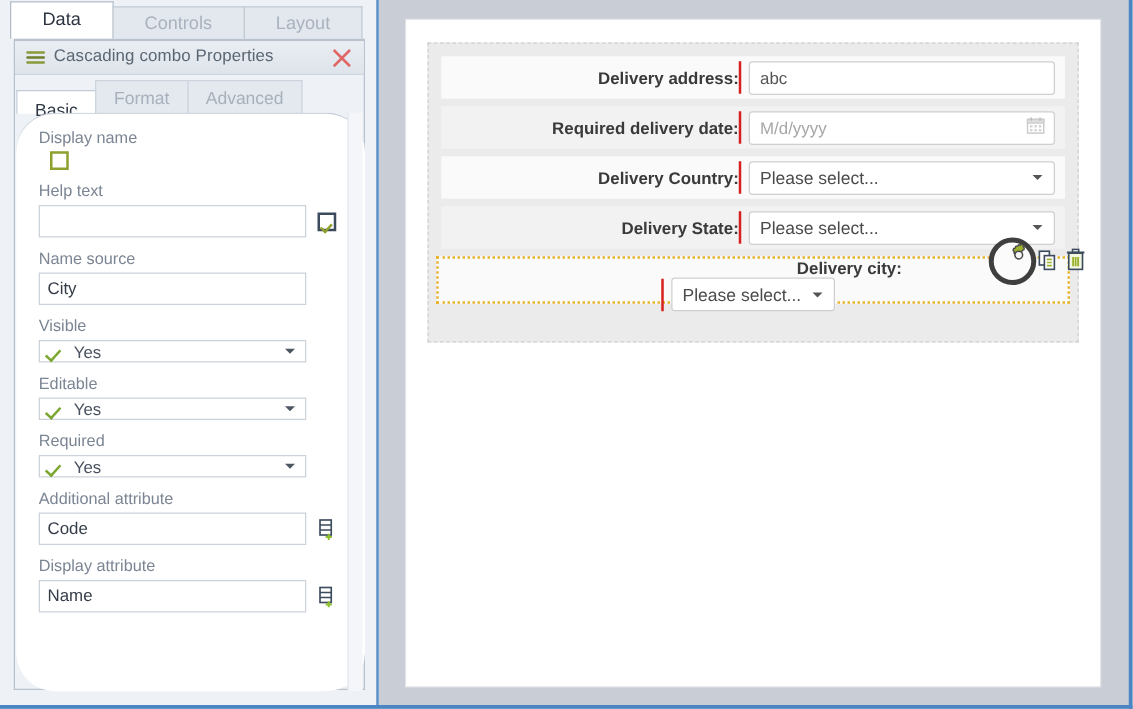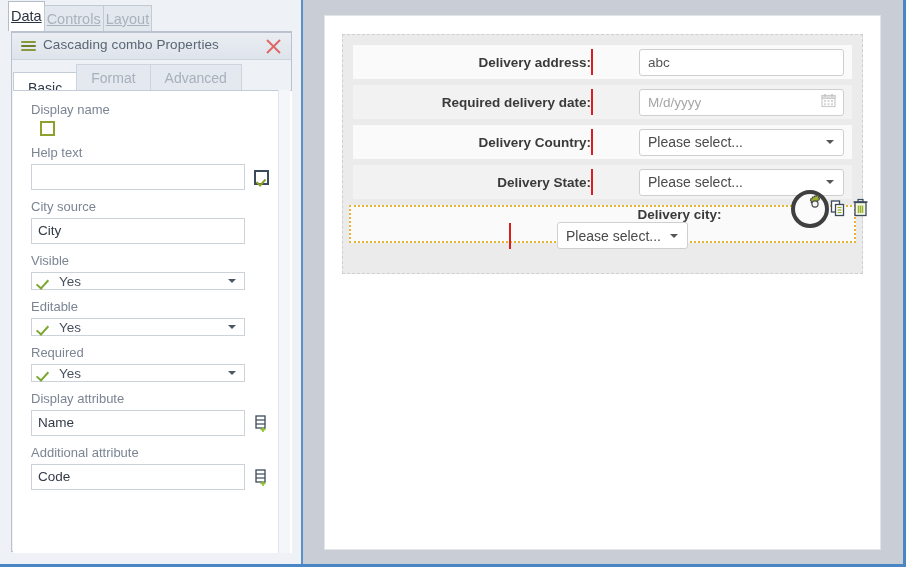--- a/index.html
+++ b/index.html
@@ -42,30 +42,29 @@
   #top-tabs {
     position: absolute;
     left: 8px; top: 0;
     height: 31px;
     display: flex;
     align-items: flex-end;
   }
   .top-tab {
     height: 26px;
     line-height: 26px;
-    padding: 0 2px;
+    padding: 0 25px;
     font-size: 14.5px;
     box-sizing: border-box;
     border: 1px solid #c2cad4;
     border-bottom: none;
     background: #e3e8ee;
     color: #a9b2bd;
     margin-right: -1px;
     white-space: nowrap;
-    text-decoration: underline;
   }
   .top-tab.active {
     background: #ffffff;
     color: #2b3340;
     height: 30px;
     line-height: 29px;
     border-color: #b3bdc9;
   }
 
   
@@ -148,20 +147,21 @@
   
   #props-body {
     position: absolute;
     left: 1px; top: 57px;
     width: 279px;
     height: 463px;
     background: #ffffff;
     border-top: 1px solid #c3ccd7;
     box-sizing: border-box;
     overflow: hidden;
+    border-radius: 31px;
   }
   #props-form {
     position: absolute;
     left: 0; top: 0;
     width: 265px;
     padding: 11px 0 0 18px;
     box-sizing: border-box;
   }
   .field-group { margin-bottom: 9px; position: relative; }
   .field-label {
@@ -355,21 +355,20 @@
     border: 1px solid #cfcfcf;
     border-radius: 3px;
     font-size: 13.5px;
     color: #555;
     display: flex;
     align-items: center;
     padding: 0 26px 0 8px;
     position: relative;
     margin-right: 8px;
     cursor: text;
-    margin-left: 40px;
   }
   .ctl-input.placeholder { color: #a6a6a6; }
   .ctl-input.combo-ctl { cursor: pointer; font-size:14px; color:#4a4a4a; }
   .ctl-input .cal-icon {
     position: absolute;
     right: 7px; top: 50%;
     transform: translateY(-50%);
   }
   .ctl-input .ddl-caret {
     position: absolute;
@@ -469,21 +468,21 @@
             <div class="field-label">Help text</div>
             <div class="field-row">
               <div class="txt-input">
                 <span></span>
               </div>
               <span class="side-box checked"></span>
             </div>
           </div>
 
           <div class="field-group">
-            <div class="field-label">City source</div>
+            <div class="field-label">Name source</div>
             <div class="field-row">
               <div class="txt-input">
                 <span>City</span>
               </div>
             </div>
           </div>
 
           <div class="field-group">
             <div class="field-label">Visible</div>
             <div class="field-row">
@@ -511,42 +510,42 @@
             <div class="field-row">
               <div class="combo">
                 <span class="chk"></span>
                 <span>Yes</span>
                 <span class="caret-down"></span>
               </div>
             </div>
           </div>
 
           <div class="field-group">
-            <div class="field-label">Display attribute</div>
+            <div class="field-label">Additional attribute</div>
             <div class="field-row">
               <div class="txt-input">
-                <span>Name</span>
+                <span>Code</span>
               </div>
               <span class="side-icon">
                 <svg width="16" height="18" viewBox="0 0 16 18">
                   <rect x="2" y="2" width="9" height="12" fill="none" stroke="#3b4a5c" stroke-width="1.3"></rect>
                   <line x1="2" y1="6" x2="11" y2="6" stroke="#3b4a5c" stroke-width="1.2"></line>
                   <line x1="2" y1="10" x2="11" y2="10" stroke="#3b4a5c" stroke-width="1.2"></line>
                   <line x1="9" y1="13" x2="9" y2="18" stroke="#8fc02e" stroke-width="1.6"></line>
                   <line x1="6.5" y1="15.5" x2="11.5" y2="15.5" stroke="#8fc02e" stroke-width="1.6"></line>
                 </svg>
               </span>
             </div>
           </div>
 
           <div class="field-group">
-            <div class="field-label">Additional attribute</div>
+            <div class="field-label">Display attribute</div>
             <div class="field-row">
               <div class="txt-input">
-                <span>Code</span>
+                <span>Name</span>
               </div>
               <span class="side-icon">
                 <svg width="16" height="18" viewBox="0 0 16 18">
                   <rect x="2" y="2" width="9" height="12" fill="none" stroke="#3b4a5c" stroke-width="1.3"></rect>
                   <line x1="2" y1="6" x2="11" y2="6" stroke="#3b4a5c" stroke-width="1.2"></line>
                   <line x1="2" y1="10" x2="11" y2="10" stroke="#3b4a5c" stroke-width="1.2"></line>
                   <line x1="9" y1="13" x2="9" y2="18" stroke="#8fc02e" stroke-width="1.6"></line>
                   <line x1="6.5" y1="15.5" x2="11.5" y2="15.5" stroke="#8fc02e" stroke-width="1.6"></line>
                 </svg>
               </span>

